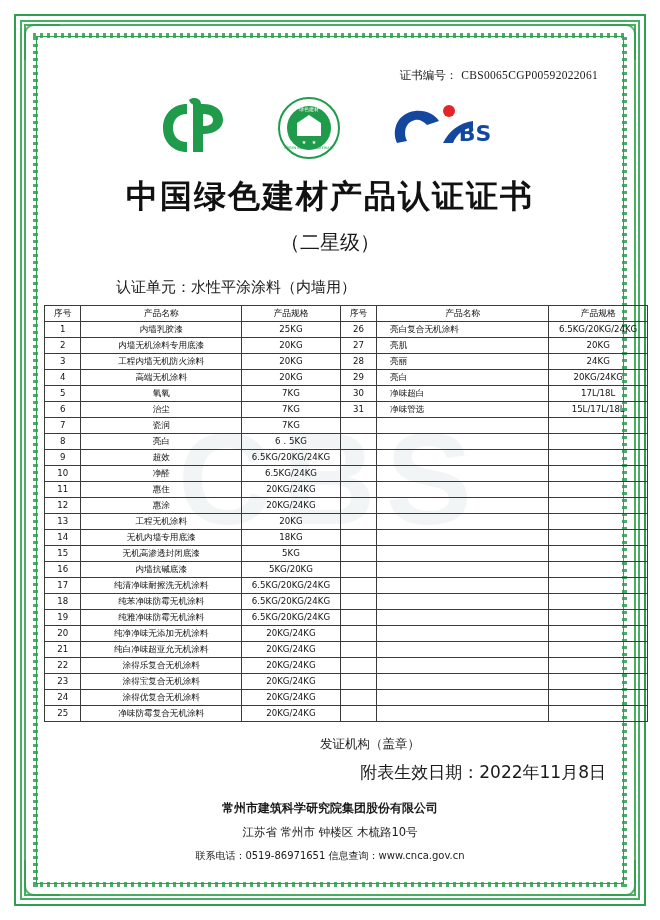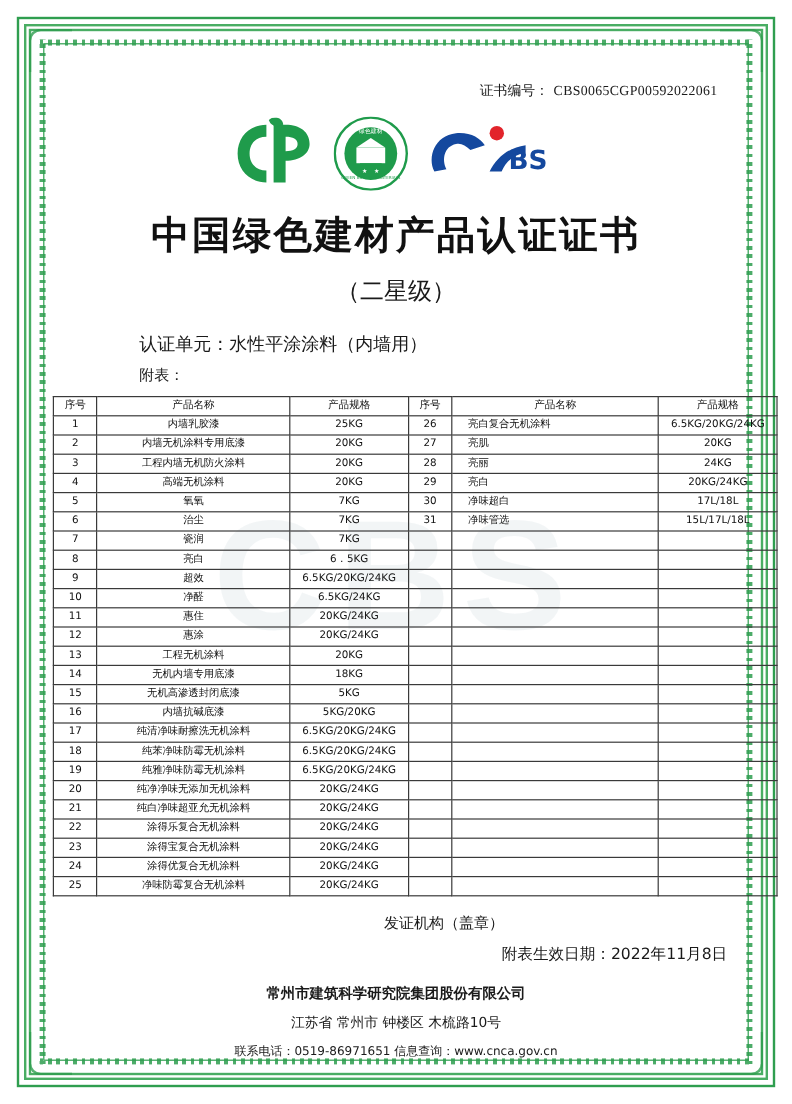--- a/index.html
+++ b/index.html
@@ -60,21 +60,21 @@
   .cert-no-row{
     display:flex;justify-content:flex-end;align-items:baseline;
     margin-top:24px;padding-right:18px;font-size:11.5px;
   }
   .cert-no-label{font-family:"Liberation Sans",sans-serif;}
   .cert-no-value{
     font-family:"Liberation Serif",serif;margin-left:4px;letter-spacing:.3px;
   }
 
   .logos{
-    display:flex;justify-content:center;align-items:center;gap:12px;
+    display:flex;justify-content:center;align-items:center;gap:47px;
     margin-top:14px;height:62px;
   }
   .logo-gp{width:78px;height:60px;position:relative;}
   .logo-seal{width:62px;height:62px;border-radius:50%;position:relative;}
   .logo-cqc{width:120px;height:54px;position:relative;}
 
   .title{
     text-align:center;margin-top:16px;
     font-size:32px;font-weight:bold;letter-spacing:2px;
     font-family:"DejaVu Sans","Liberation Sans",sans-serif;
@@ -113,21 +113,21 @@
   .c-spec{width:90px;}
   .name-cell{text-align:left;padding-left:6px;}
   .name-cell.c2{text-align:left;padding-left:13px;}
 
   .issuer{
     text-align:center;margin-top:14px;font-size:12.5px;
     font-family:"DejaVu Sans","Liberation Sans",sans-serif;
     padding-left:80px;
   }
   .eff-date{
-    text-align:right;margin-top:8px;font-size:13px;padding-right:10px;
+    text-align:right;margin-top:8px;font-size:17px;padding-right:10px;
     font-family:"DejaVu Sans","Liberation Sans",sans-serif;
   }
   .org{
     text-align:center;margin-top:16px;font-size:12px;font-weight:bold;
     font-family:"DejaVu Sans","Liberation Sans",sans-serif;
   }
   .addr{
     text-align:center;margin-top:8px;font-size:11.5px;
     font-family:"DejaVu Sans","Liberation Sans",sans-serif;
   }
@@ -191,21 +191,20 @@
           <text x="88" y="40" font-size="22" font-weight="bold" fill="#14489e" font-family="DejaVu Sans, sans-serif" text-anchor="middle">BS</text>
         </svg>
       </div>
 
     </div>
 
     <div class="title">中国绿色建材产品认证证书</div>
     <div class="subtitle">（二星级）</div>
 
     <div class="unit-line">认证单元：水性平涂涂料（内墙用）</div>
-    <div class="attach-line">附表：</div>
 
     <table class="tbl">
       <thead>
         <tr>
           <th class="c-no">序号</th>
           <th class="c-name">产品名称</th>
           <th class="c-spec">产品规格</th>
           <th class="c-no">序号</th>
           <th class="c-name">产品名称</th>
           <th class="c-spec">产品规格</th>

